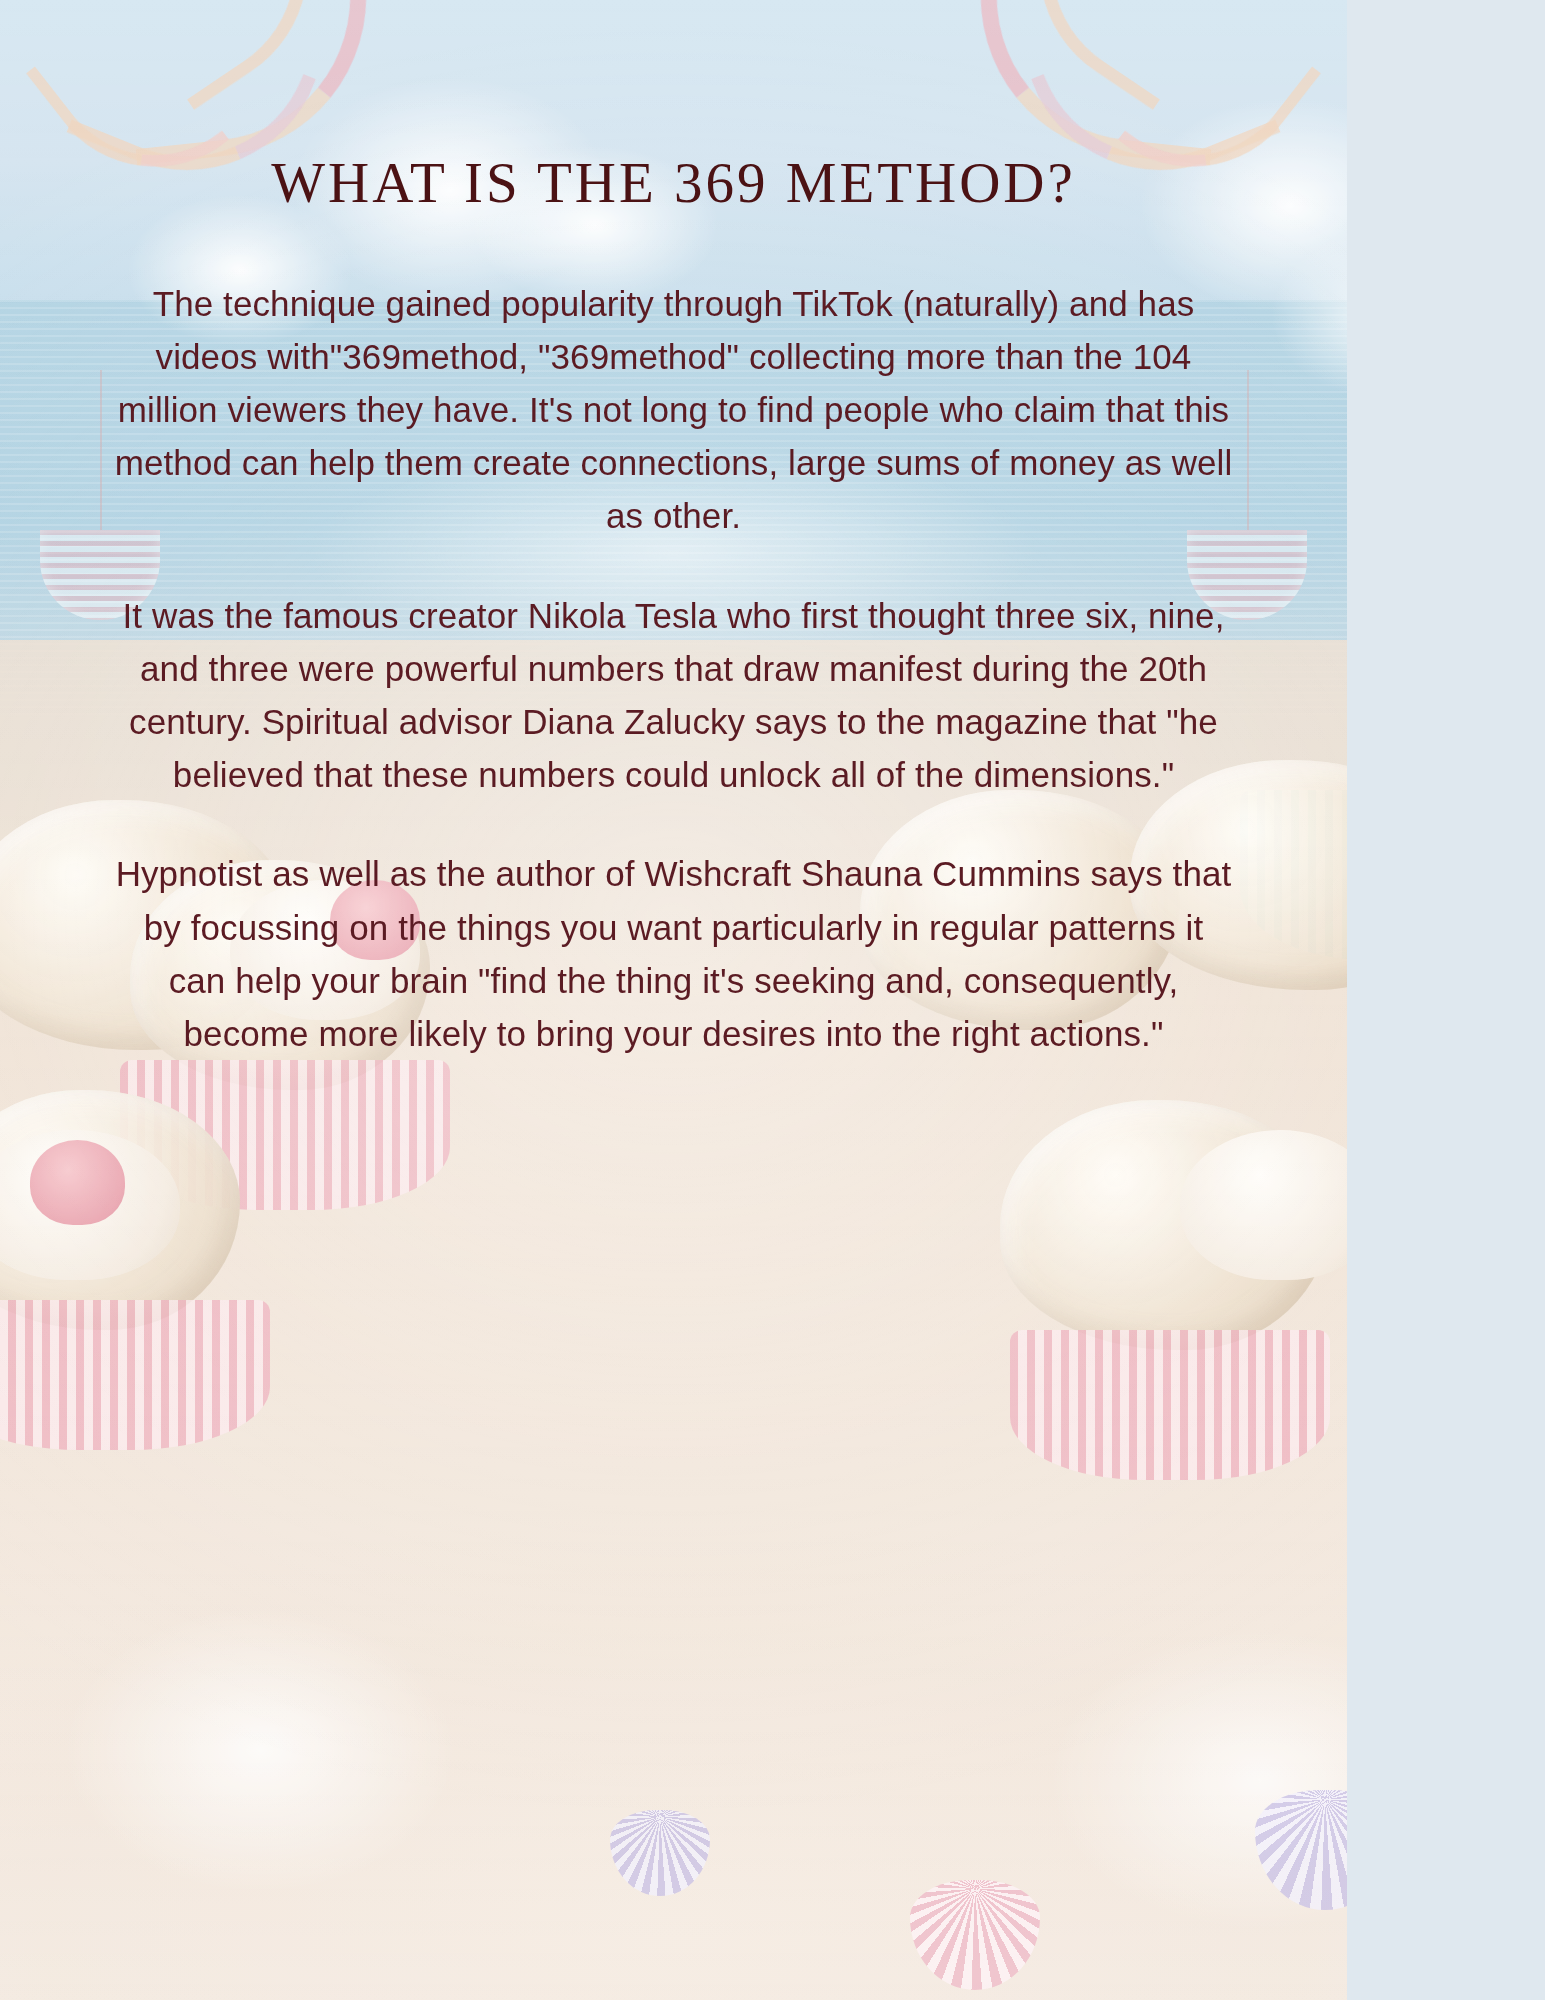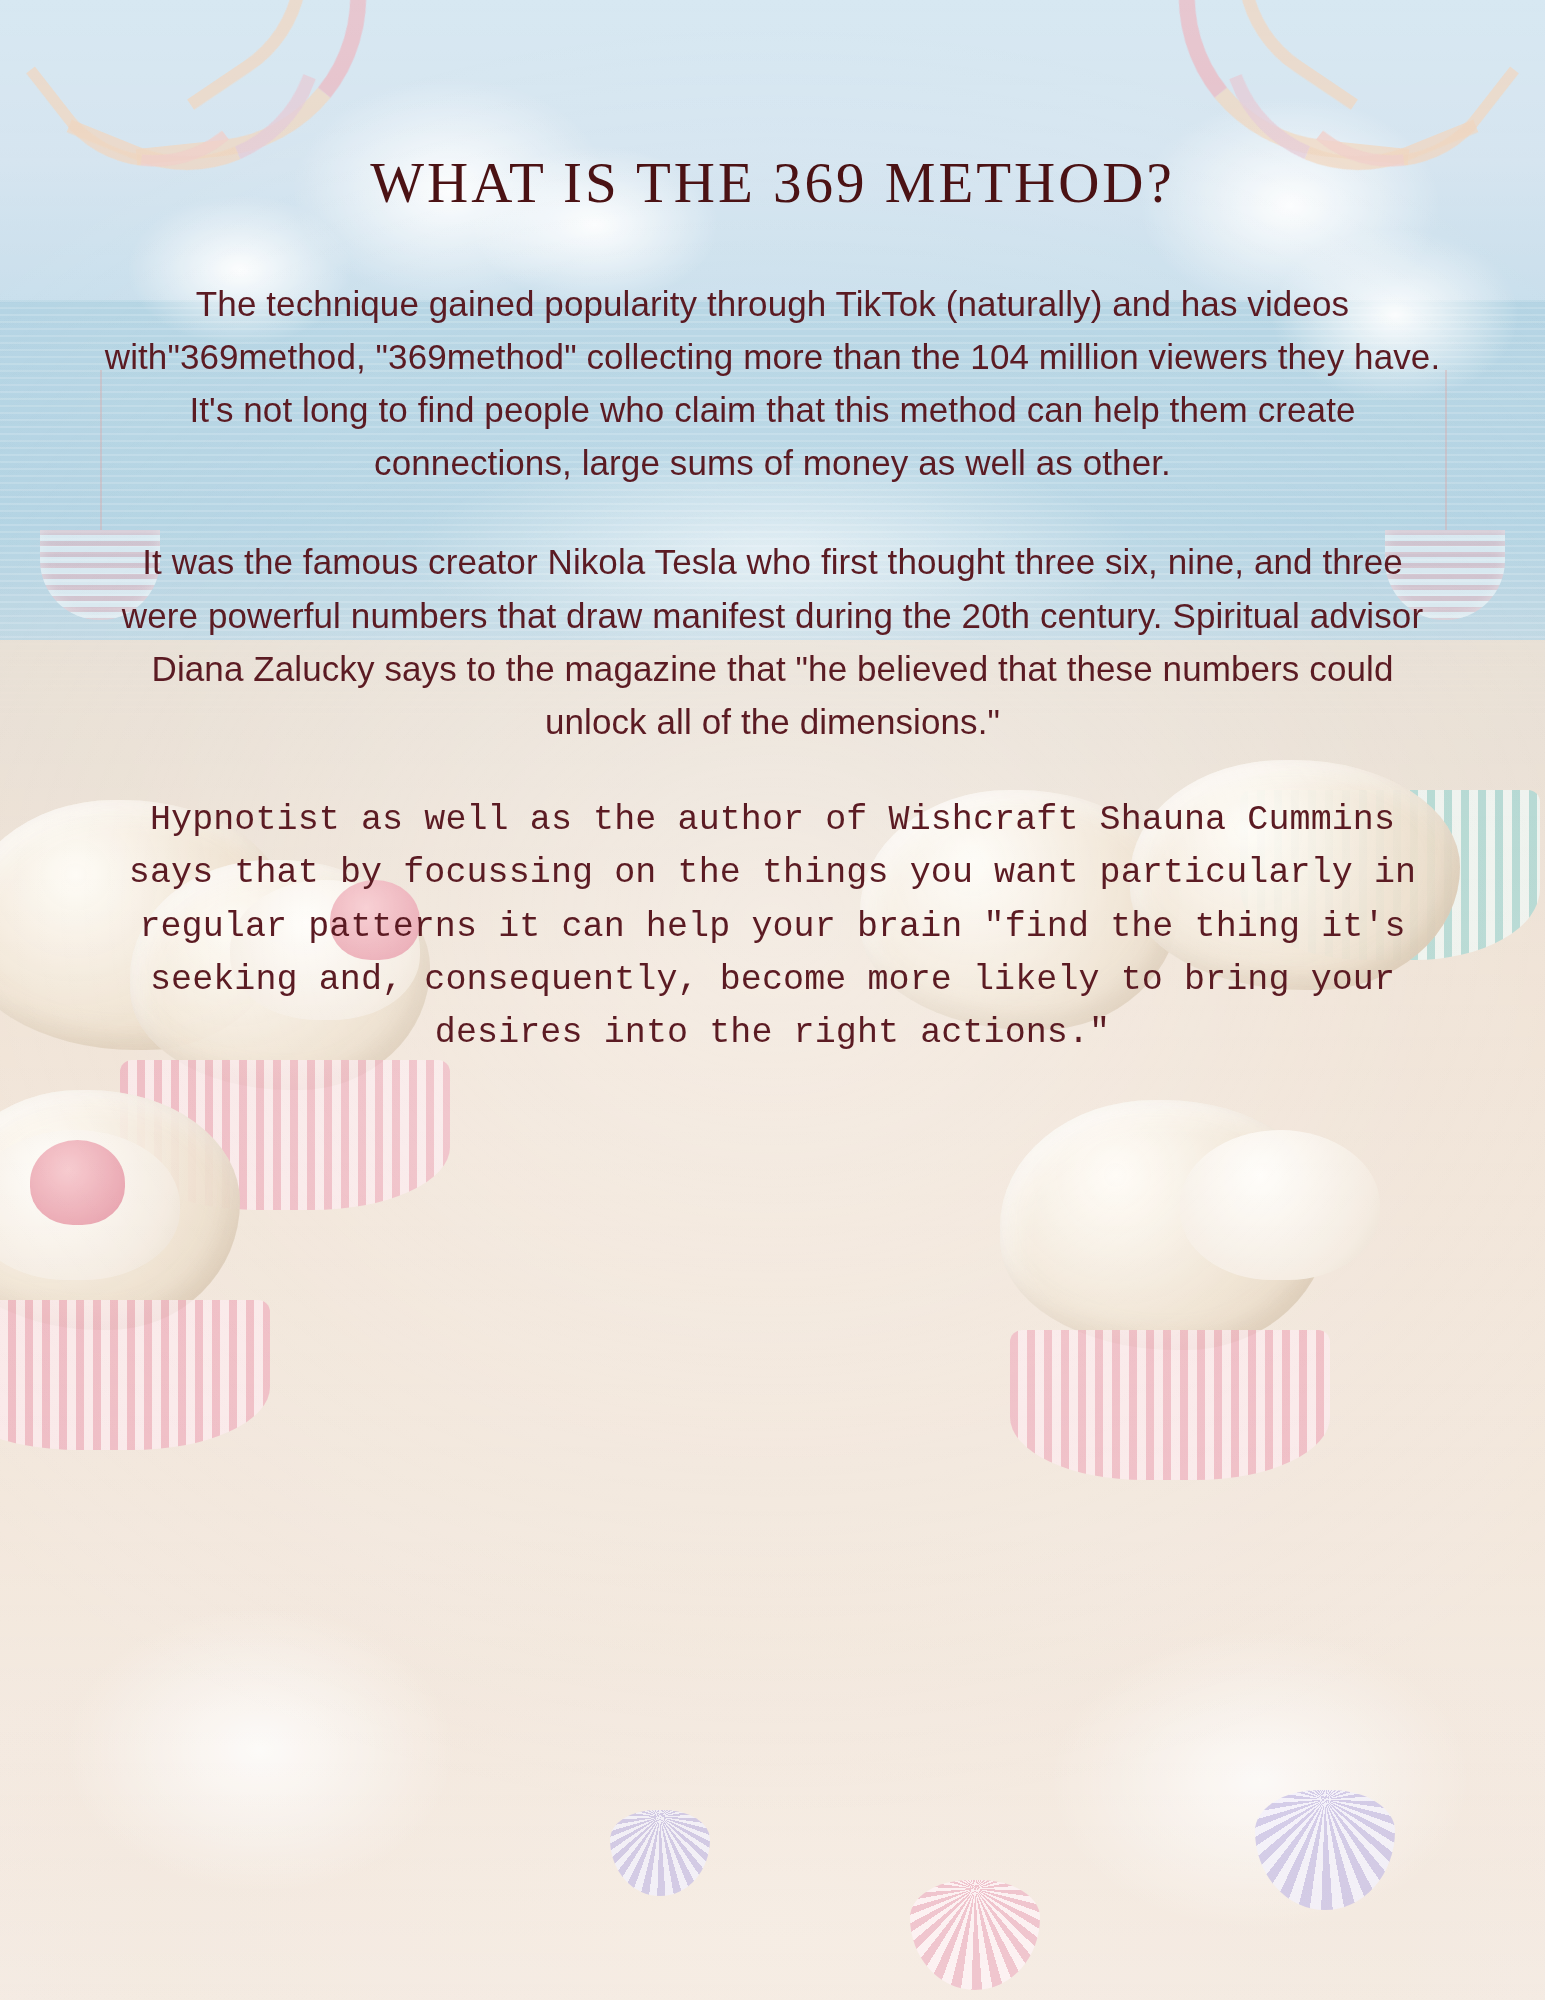--- a/index.html
+++ b/index.html
@@ -10,21 +10,21 @@
     width: 1545px;
     height: 2000px;
     overflow: hidden;
     font-family: "Liberation Sans", sans-serif;
     background: #dfe8ef;
   }
 
   
   .page {
     position: relative;
-    width: 1545px;
+    width: 1347px;
     height: 2000px;
     overflow: hidden;
   }
 
   
   .bg-sky {
     position: absolute;
     inset: 0;
     background:
       linear-gradient(to bottom,
@@ -228,21 +228,21 @@
     margin: 0 0 46px 0;
     font-size: 35px;
     line-height: 1.52;
     color: #5b1b23;
     letter-spacing: 0.1px;
   }
   .para.p1 { padding: 0 40px; }
   .para.p2 { padding: 0 6px; }
   .para.p3 { padding: 0 6px; }
   .para.p4 { padding: 0 60px; }
-  .para.p5 { padding: 0 18px; margin-bottom: 0; font-family: Liberation Mono, monospace; }
+  .para.p5 { padding: 0 18px; margin-bottom: 0; }
 </style>
 </head>
 <body>
 
 <div class="page">
 
   <div class="bg-sky"></div>
   <div class="bg-water"></div>
   <div class="bg-sand"></div>
 

